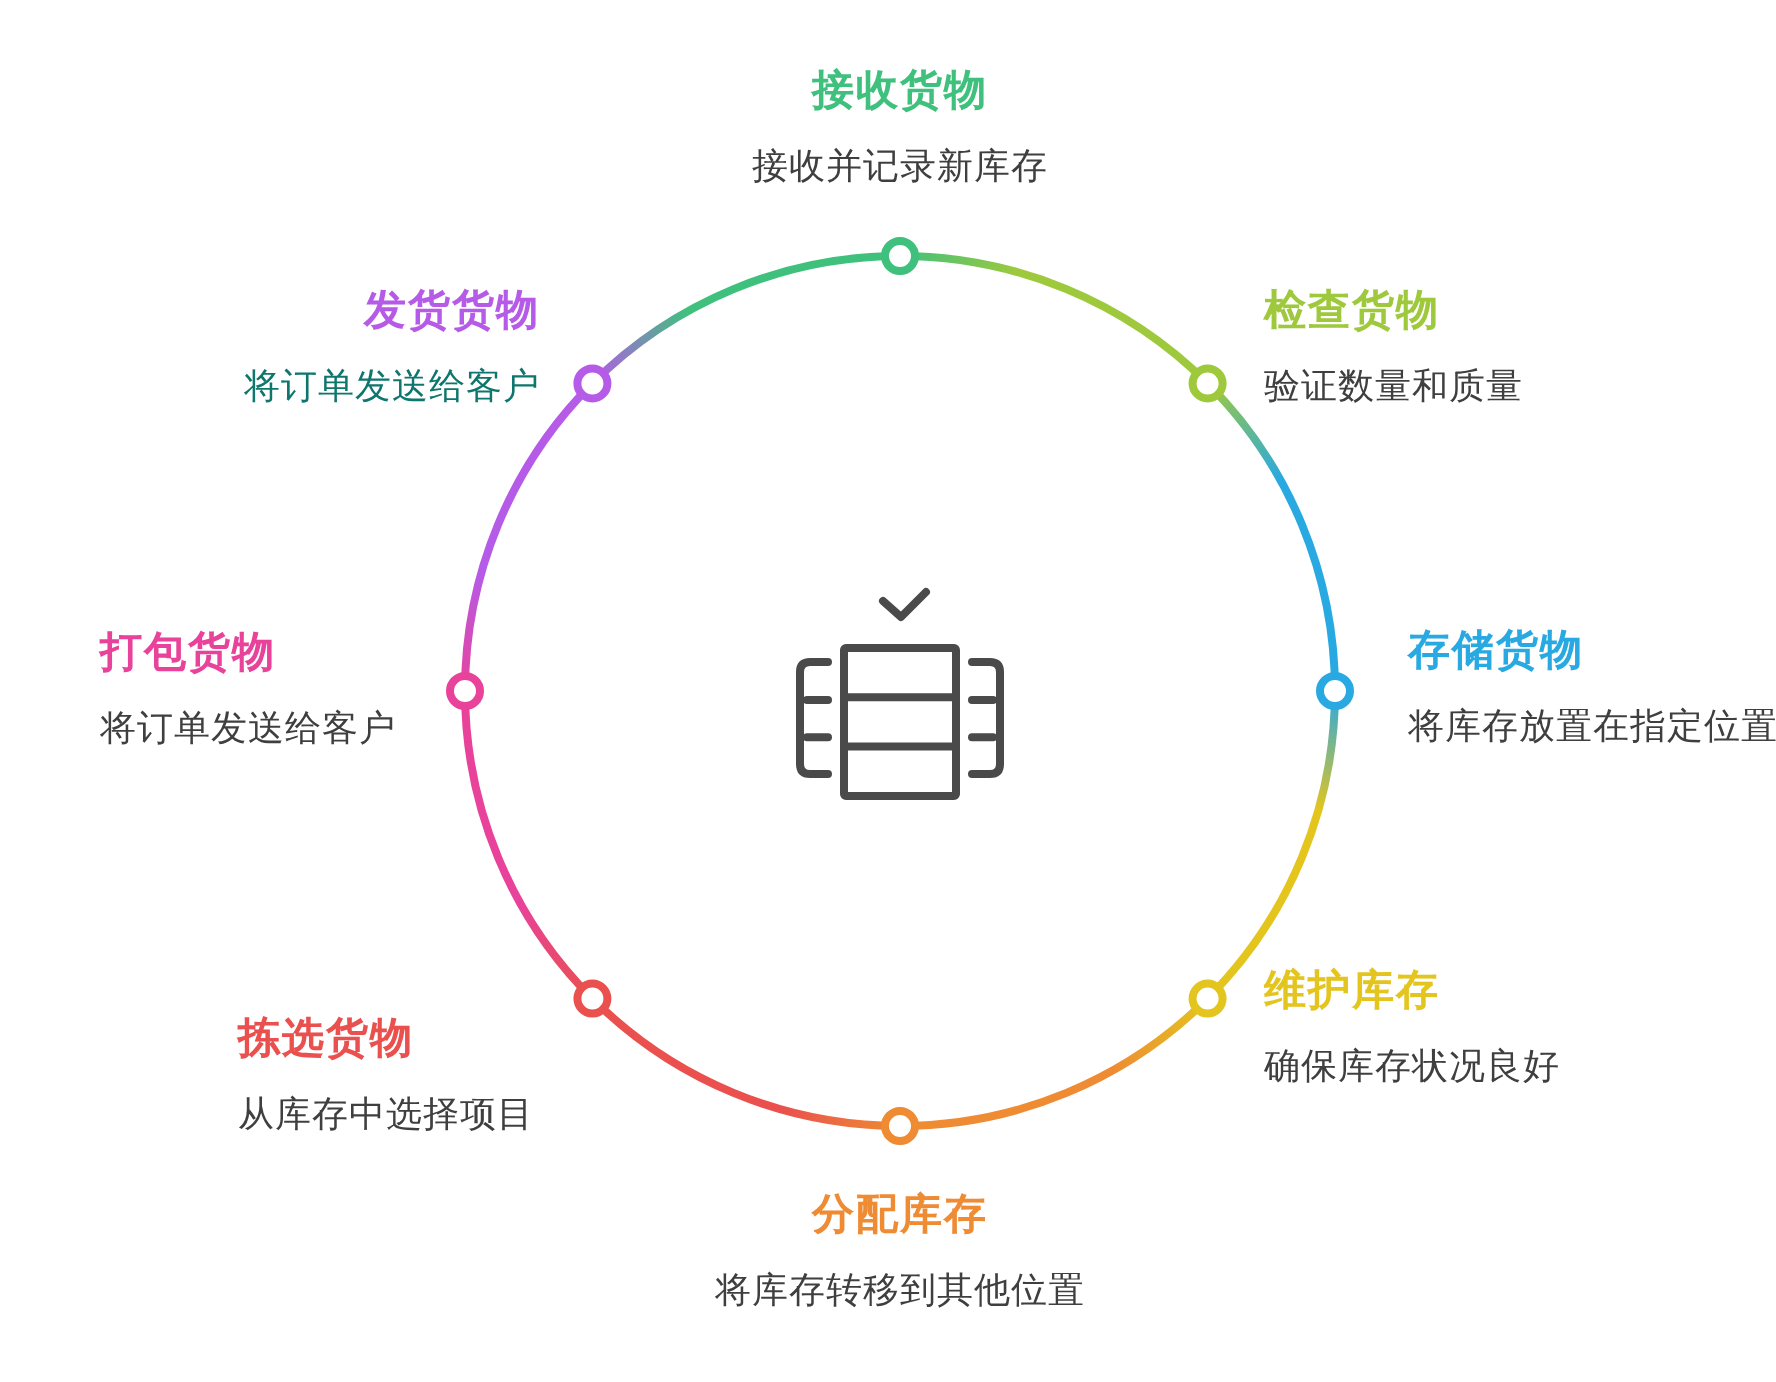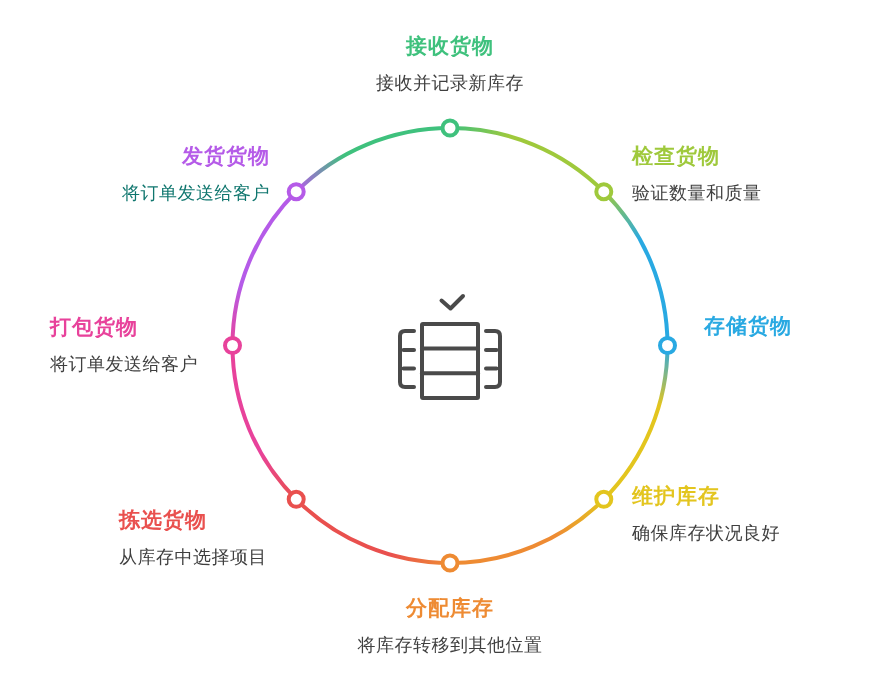--- a/index.html
+++ b/index.html
@@ -126,20 +126,21 @@
   <div class="label label-0">
     <div class="node-title" style="color: rgb(63, 193, 125);">接收货物</div>
     <div class="node-subtitle" style="color: rgb(63, 63, 63);">接收并记录新库存</div>
   </div>
   <div class="label label-1">
     <div class="node-title" style="color: rgb(159, 201, 60);">检查货物</div>
     <div class="node-subtitle" style="color: rgb(63, 63, 63);">验证数量和质量</div>
   </div>
   <div class="label label-2">
     <div class="node-title" style="color: rgb(41, 169, 226);">存储货物</div>
+    <div class="node-subtitle" style="color: rgb(63, 63, 63);">将库存放置在指定位置</div>
   </div>
   <div class="label label-4">
     <div class="node-title" style="color: rgb(238, 139, 51);">分配库存</div>
     <div class="node-subtitle" style="color: rgb(63, 63, 63);">将库存转移到其他位置</div>
   </div>
   <div class="label label-3">
     <div class="node-title" style="color: rgb(227, 197, 30);">维护库存</div>
     <div class="node-subtitle" style="color: rgb(63, 63, 63);">确保库存状况良好</div>
   </div>
   <div class="label label-5">

